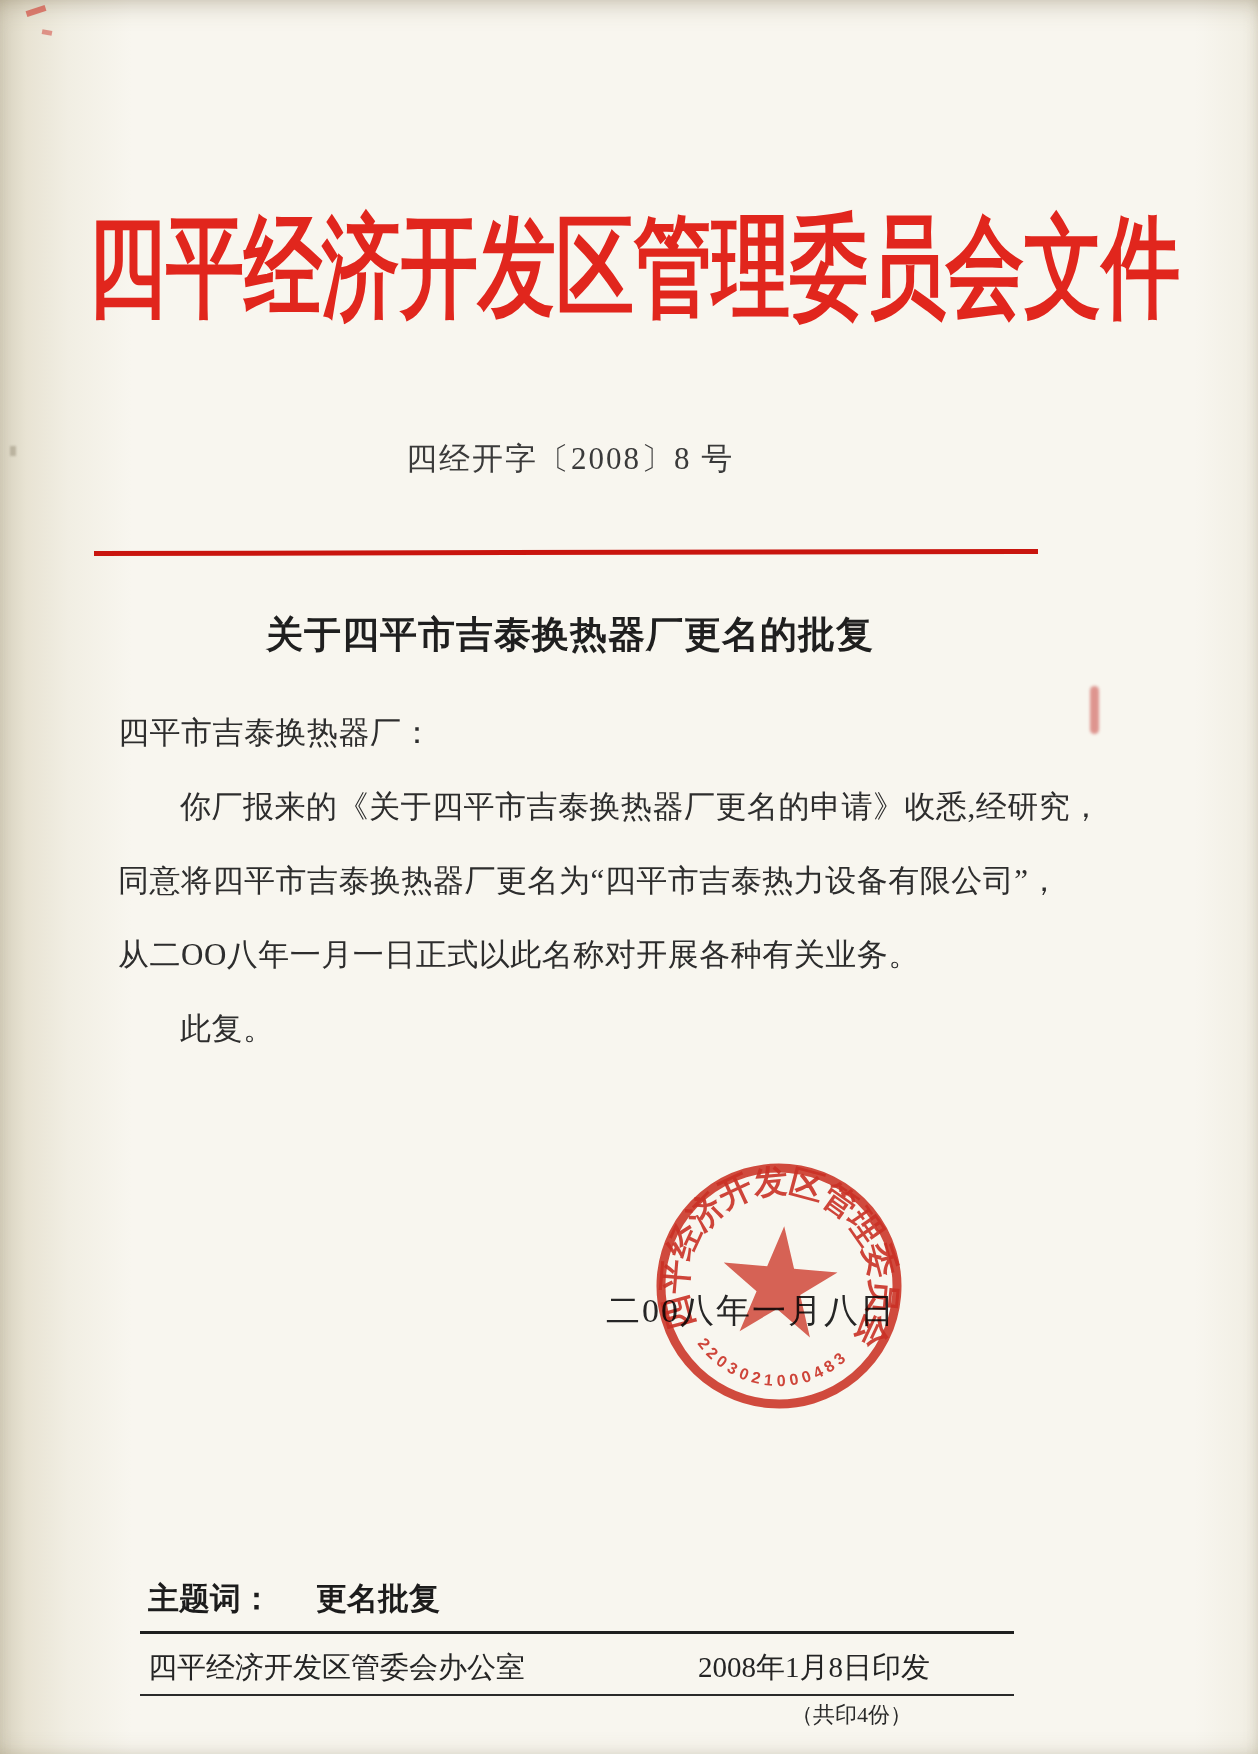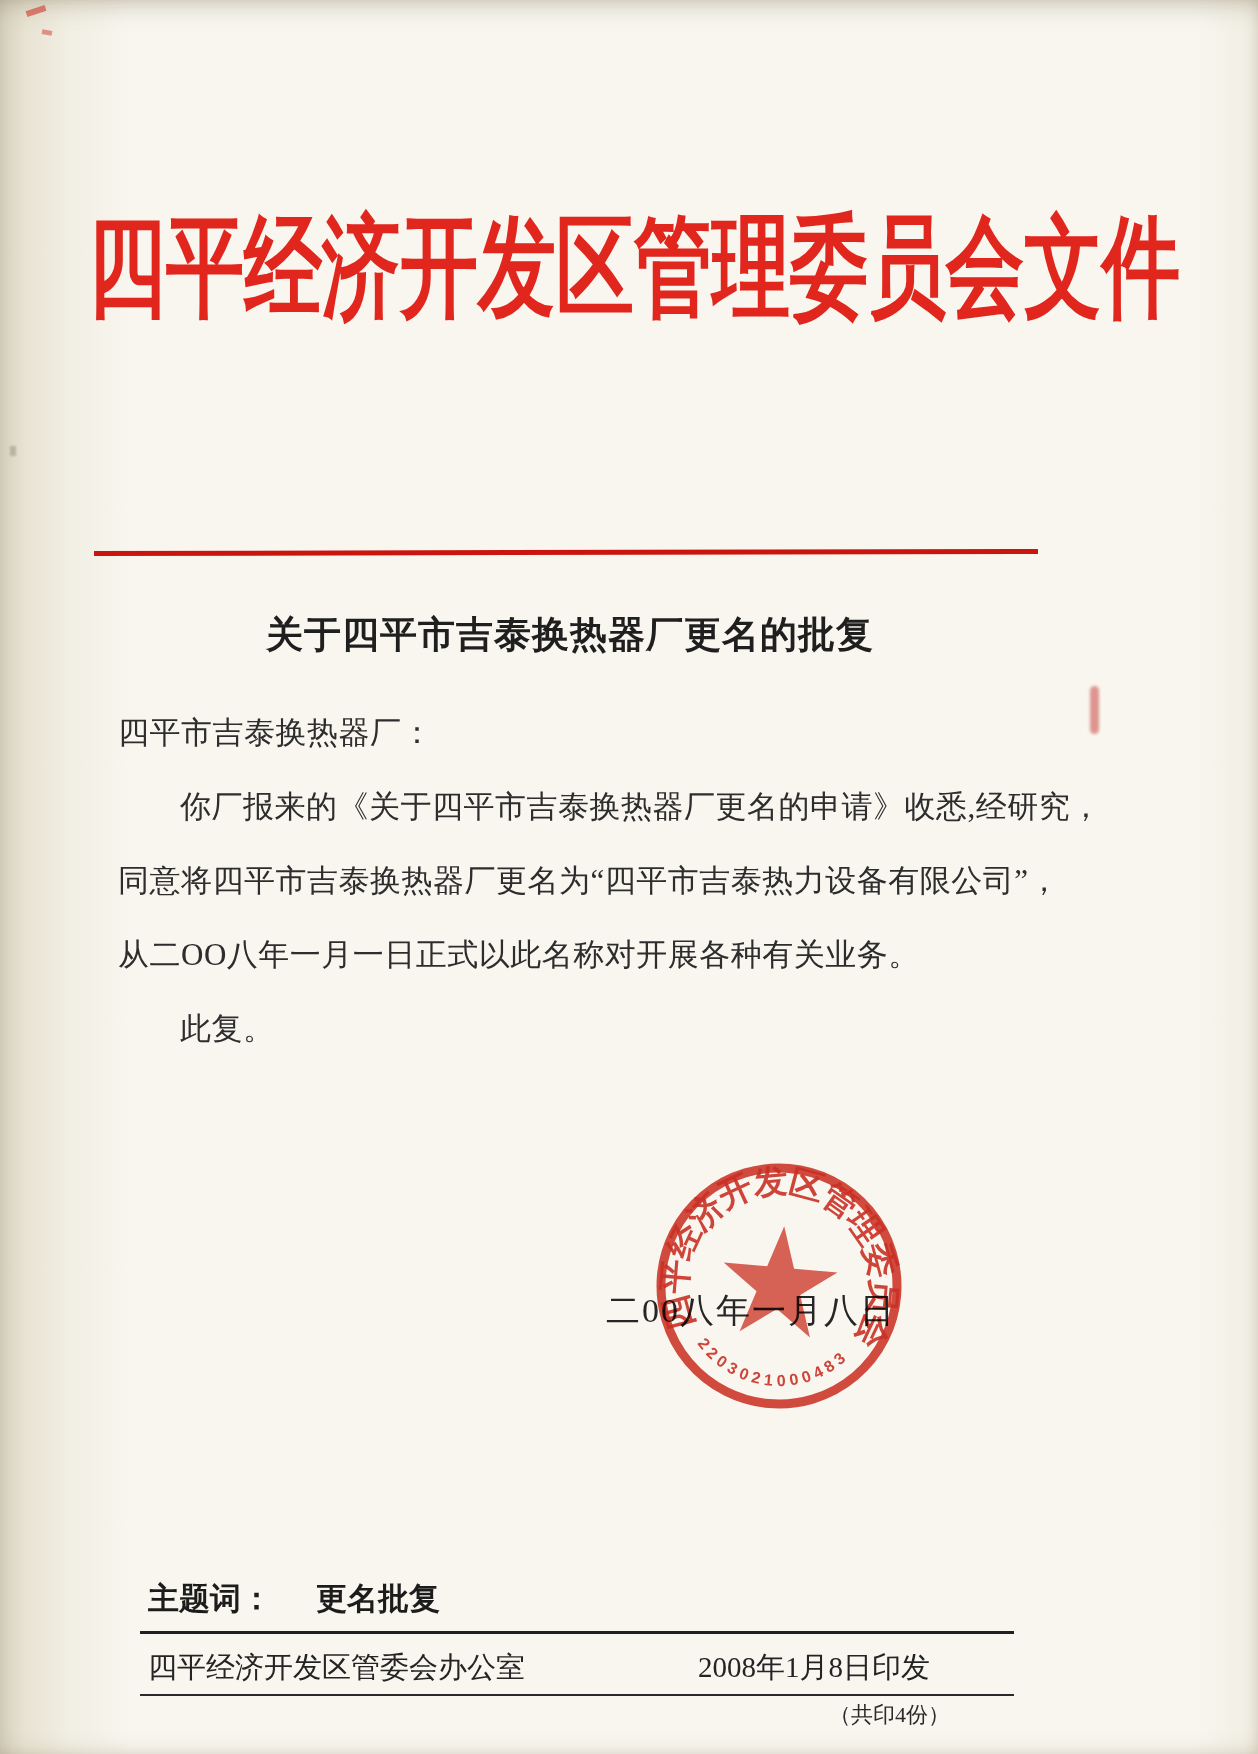--- a/index.html
+++ b/index.html
@@ -65,37 +65,38 @@
     position:absolute;left:148px;top:1643px;width:866px;height:50px;
     display:flex;justify-content:space-between;align-items:center;
     font-size:29px;color:#242424;white-space:nowrap;
   }
   .footer-row .print-date{padding-right:84px;}
   .footer-rule-2{position:absolute;left:140px;top:1694px;width:874px;height:2px;background:#2a2a2a;}
   .copies-row{
     position:absolute;left:140px;top:1700px;width:874px;
     text-align:right;font-size:22px;color:#2a2a2a;
   }
-  .copies-row span{display:inline-block;margin-right:64px;}
+  .copies-row span{display:inline-block;margin-right:102px;}
   
   .red-smudge{
     position:absolute;left:1090px;top:686px;width:9px;height:48px;
     background:rgba(190,32,26,.45);border-radius:5px;filter:blur(1.5px);
   }
   .speck-a{position:absolute;left:26px;top:8px;width:20px;height:6px;background:rgba(205,40,30,.55);transform:rotate(-18deg);}
   .speck-b{position:absolute;left:42px;top:30px;width:10px;height:5px;background:rgba(205,40,30,.45);transform:rotate(10deg);}
   .speck-c{position:absolute;left:10px;top:446px;width:6px;height:10px;background:rgba(120,110,85,.35);filter:blur(1px);}
 </style>
 </head>
 <body>
 
 <div class="page">
 
   <div class="org-header">四平经济开发区管理委员会文件</div>
 
+  <div class="doc-number">四经开字〔2008〕8 号</div>
 
   <div class="red-rule"></div>
 
   <div class="doc-title">关于四平市吉泰换热器厂更名的批复</div>
 
   <div class="body-block">
     <div class="body-line">四平市吉泰换热器厂：</div>
     <div class="body-line indent">你厂报来的《关于四平市吉泰换热器厂更名的申请》收悉,经研究，</div>
     <div class="body-line">同意将四平市吉泰换热器厂更名为“四平市吉泰热力设备有限公司”，</div>
     <div class="body-line">从二OO八年一月一日正式以此名称对开展各种有关业务。</div>

